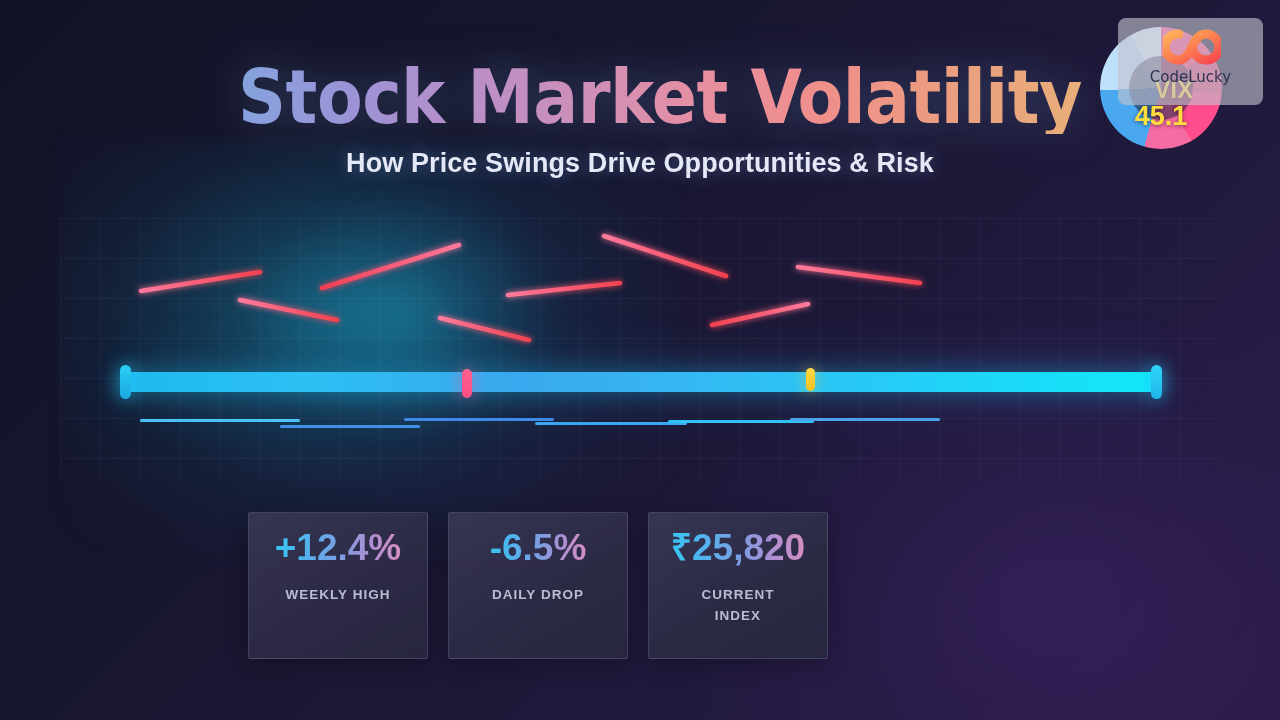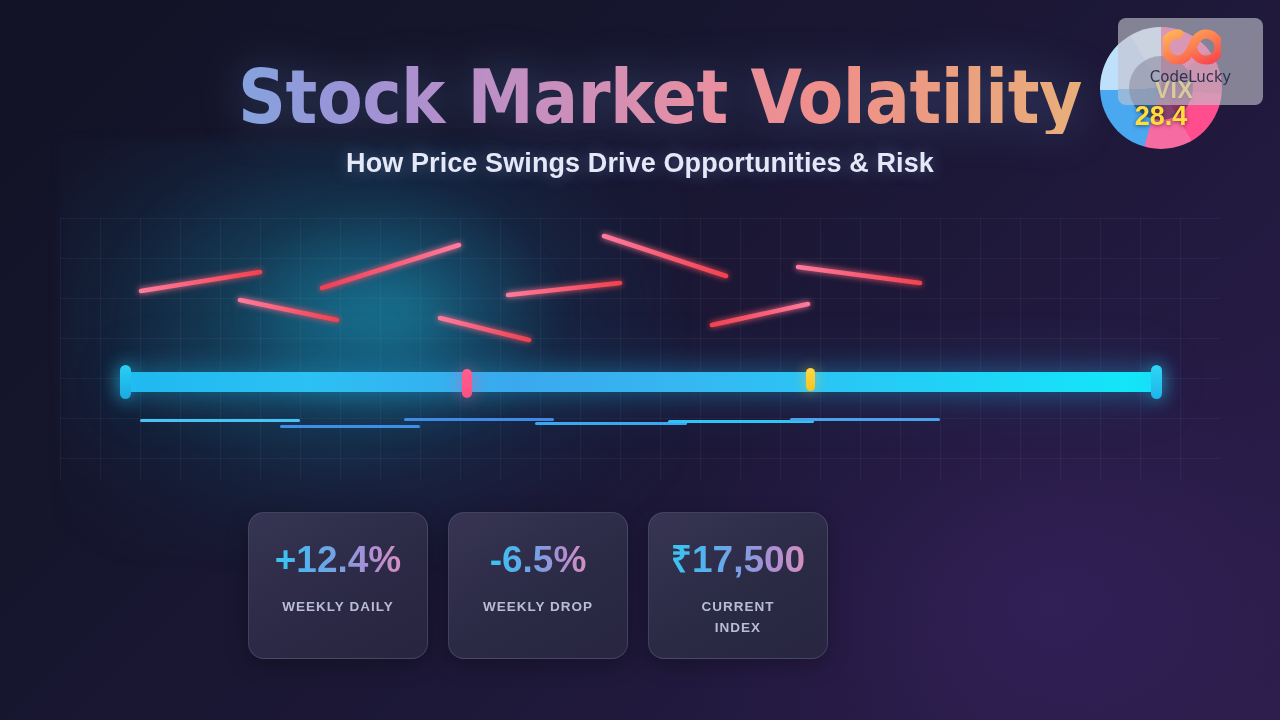--- a/index.html
+++ b/index.html
@@ -151,28 +151,28 @@
   }
   
   .cards {
     position:absolute;
     left:248px; top:512px;
     display:flex;
     gap:20px;
   }
   .card {
     width:180px; height:147px;
-    border-radius:16px;
+    border-radius:2px;
     background:linear-gradient(150deg, rgba(56,54,84,0.96) 0%, rgba(44,43,70,0.96) 55%, rgba(40,38,64,0.96) 100%);
     border:1px solid rgba(122,125,165,0.30);
     display:flex;
     flex-direction:column;
     align-items:center;
     justify-content:flex-start;
-    padding-top:28px;
+    padding-top:16px;
     overflow:hidden;
     box-shadow:0 6px 22px rgba(0,0,0,0.28);
   }
   .card-value {
     font-size:37px;
     font-weight:bold;
     line-height:1;
     white-space:nowrap;
     background:linear-gradient(90deg, #38c6f2 0%, #4fb4ee 22%, #7c9ee2 52%, #ab8fd4 74%, #d48fc0 100%);
     -webkit-background-clip:text;
@@ -332,36 +332,36 @@
         <div class="tick" style="left: 404px; top: 418px; width: 150px; background: rgb(65, 137, 230); position: absolute;"></div>
         <div class="tick" style="left: 535px; top: 422px; width: 152px; background: rgb(58, 167, 240); position: absolute;"></div>
         <div class="tick" style="left: 668px; top: 420px; width: 146px; background: rgb(47, 195, 246); position: absolute;"></div>
         <div class="tick" style="left: 790px; top: 418px; width: 150px; background: rgb(74, 162, 234); position: absolute;"></div>
       </div>
   </div>
 
   <div class="cards" id="cards-host">
       <div class="card">
         <div class="card-value">+12.4%</div>
-        <div class="card-label">WEEKLY DAILY</div>
+        <div class="card-label">WEEKLY HIGH</div>
       </div>
       <div class="card">
         <div class="card-value">-6.5%</div>
-        <div class="card-label">WEEKLY DROP</div>
+        <div class="card-label">DAILY DROP</div>
       </div>
       <div class="card">
-        <div class="card-value">₹17,500</div>
+        <div class="card-value">₹25,820</div>
         <div class="card-label">CURRENT<br>INDEX</div>
       </div>
     </div>
 
   <div class="gauge"></div>
   <div class="gauge-hole"></div>
   <div class="gauge-vix">VIX</div>
-  <div class="gauge-val">28.4</div>
+  <div class="gauge-val">45.1</div>
 
   <div class="wm"></div>
   <svg class="wm-mark" width="58" height="44" viewBox="0 0 58 44">
     <defs>
       <linearGradient id="lg" x1="0" y1="0" x2="1" y2="1">
         <stop offset="0%" stop-color="#ffb259"></stop>
         <stop offset="55%" stop-color="#fc7a50"></stop>
         <stop offset="100%" stop-color="#f8464f"></stop>
       </linearGradient>
     </defs>

